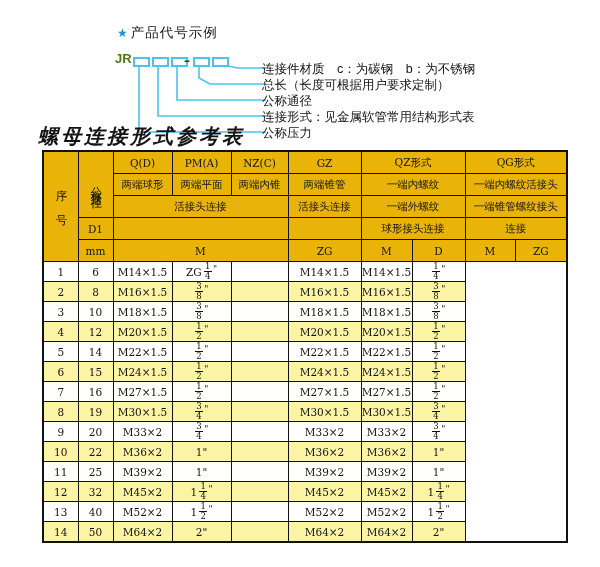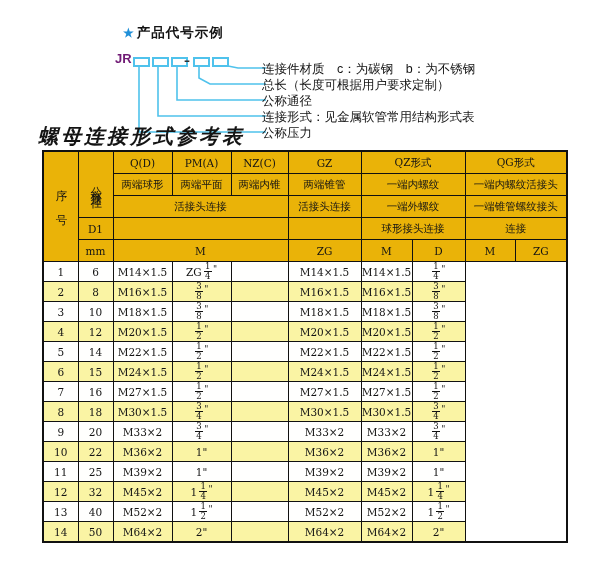--- a/index.html
+++ b/index.html
@@ -1,24 +1,24 @@
 <!DOCTYPE html>
 <html><head>
 <meta charset="utf-8">
 <style>
   html,body{margin:0;padding:0;background:#fff;}
   .page{position:relative;width:600px;height:567px;background:#ffffff;overflow:hidden;
         font-family:"DejaVu Serif", serif;color:#141414;}
 
   
-  .diag-title{position:absolute;left:123px;top:24px;font-family:"Liberation Sans",sans-serif;
-              font-weight:bold;font-size:13.5px;letter-spacing:1px;}
+  .diag-title{position:absolute;left:117px;top:24px;font-family:"Liberation Sans",sans-serif;
+              font-weight:normal;font-size:13.5px;letter-spacing:1px;}
   .diag-title .star{color:#1f8fd8;margin-right:2px;font-size:12px;}
   .jr-label{position:absolute;left:115px;top:51px;font-family:"Liberation Sans",sans-serif;
-            font-weight:bold;font-size:13px;color:#701a75;}
+            font-weight:bold;font-size:13px;color:#4d7c0f;}
   .code-box{position:absolute;width:13px;height:6px;background:#fff;border:2px solid #4fc2ec;top:57px;}
   .code-dash{position:absolute;top:54px;left:184px;font-size:12px;font-weight:bold;color:#333;}
   .diag-svg{position:absolute;left:0;top:0;}
   .diag-labels{position:absolute;left:262px;top:61px;font-family:"Liberation Sans",sans-serif;
                font-weight:normal;font-size:12.5px;line-height:16px;white-space:nowrap;}
 
   
   .tbl-title{position:absolute;left:38px;top:123px;font-family:"DejaVu Serif",serif;
              font-weight:bold;font-style:italic;font-size:20px;letter-spacing:3px;text-align:right;}
 
@@ -199,21 +199,21 @@
           <td>16</td>
           <td>M27×1.5</td>
           <td><span><span class="frac"><span class="fn">1</span><span class="fd">2</span></span><span class="inch">"</span></span></td>
           <td></td>
           <td>M27×1.5</td>
           <td>M27×1.5</td>
           <td><span><span class="frac"><span class="fn">1</span><span class="fd">2</span></span><span class="inch">"</span></span></td>
         </tr>
         <tr>
           <td>8</td>
-          <td>18</td>
+          <td>19</td>
           <td>M30×1.5</td>
           <td><span><span class="frac"><span class="fn">3</span><span class="fd">4</span></span><span class="inch">"</span></span></td>
           <td></td>
           <td>M30×1.5</td>
           <td>M30×1.5</td>
           <td><span><span class="frac"><span class="fn">3</span><span class="fd">4</span></span><span class="inch">"</span></span></td>
         </tr>
         <tr>
           <td>9</td>
           <td>20</td>

